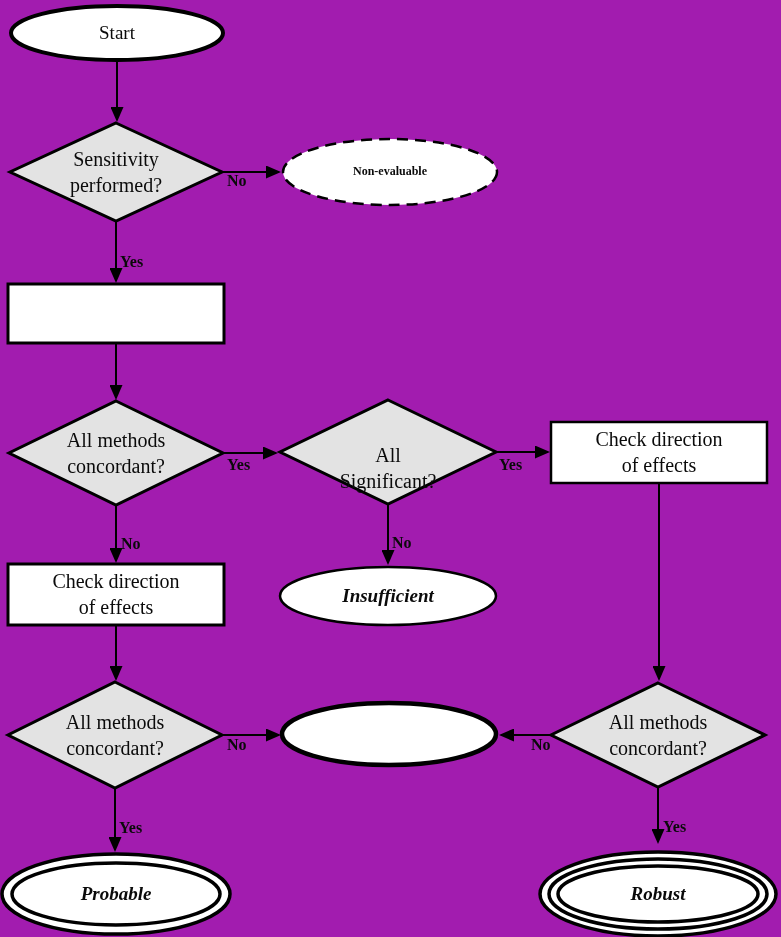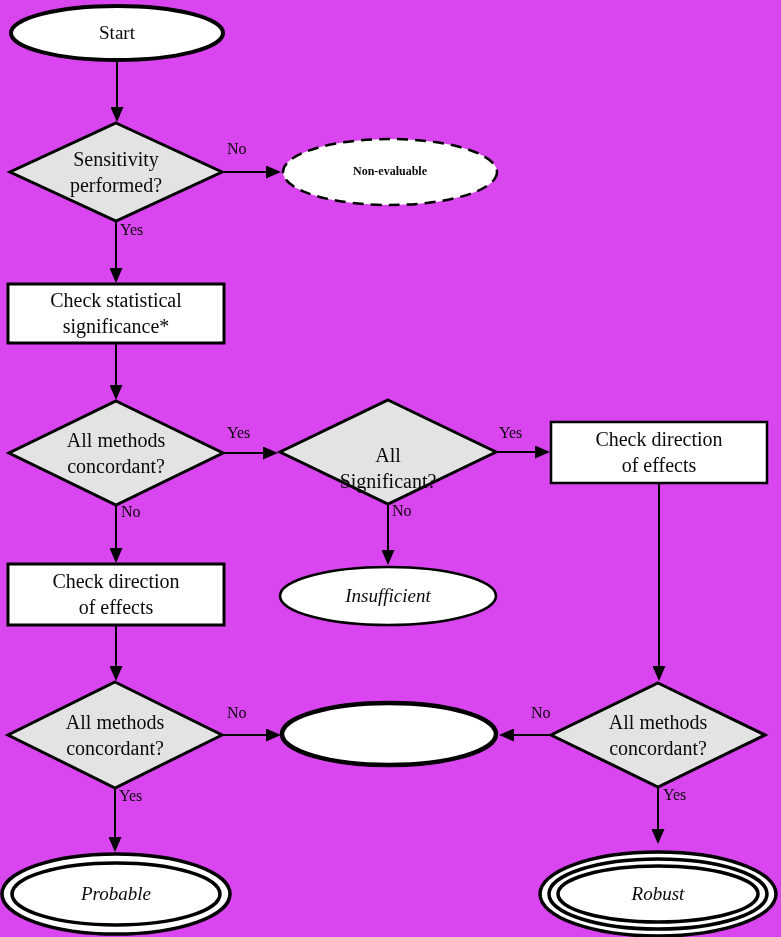--- a/index.html
+++ b/index.html
@@ -1,45 +1,46 @@
 <!DOCTYPE html>
 <html><head>
 <meta charset="utf-8">
 <style>
   html, body { margin: 0; padding: 0; background: #ffffff; }
   .canvas {
     position: relative;
     width: 781px;
     height: 937px;
-    background: #d946ef;
+    background: #a21caf;
     font-family: "Liberation Serif", serif;
     color: #0a0a0a;
     overflow: hidden;
   }
   .canvas > svg { position: absolute; left: 0; top: 0; }
   .lbl {
     position: absolute;
     display: flex;
     align-items: center;
     justify-content: center;
     text-align: center;
     white-space: pre-line;
     line-height: 1.3;
     pointer-events: none;
   }
   .node  { font-size: 20px; }
   .big   { font-size: 19px; }
   .oval  { font-size: 12px; font-weight: bold; }
-  .outcome { font-size: 19px; font-weight: normal; font-style: italic; }
+  .outcome { font-size: 19px; font-weight: bold; font-style: italic; }
   .edge {
     position: absolute;
-    font-weight: normal;
+    font-weight: bold;
     font-size: 16px;
     white-space: nowrap;
     pointer-events: none;
+    margin-top: 32px;
   }
 </style>
 </head>
 <body>
 
 <div class="canvas">
 
   <svg width="781" height="937" viewBox="0 0 781 937">
     <defs>
       <marker id="arrow" markerWidth="15" markerHeight="13" refX="13" refY="6.5" orient="auto" markerUnits="userSpaceOnUse">
@@ -97,22 +98,20 @@
       <ellipse cx="658" cy="894" rx="118" ry="42" fill="#ffffff" stroke="#000000" stroke-width="3.5"></ellipse>
       <ellipse cx="658" cy="894" rx="109" ry="35" fill="none" stroke="#000000" stroke-width="3.5"></ellipse>
       <ellipse cx="658" cy="894" rx="100" ry="28" fill="none" stroke="#000000" stroke-width="3.5"></ellipse>
     </g>
   </svg>
 
   <div class="lbl big" style="left:37px;  top:13px;  width:160px; height:40px;">Start</div>
   <div class="lbl node" style="left:41px;  top:147px; width:150px; height:50px;">Sensitivity
 performed?</div>
   <div class="lbl oval" style="left:300px; top:157px; width:180px; height:30px;">Non-evaluable</div>
-  <div class="lbl node" style="left:21px;  top:288px; width:190px; height:50px;">Check statistical
-significance*</div>
   <div class="lbl node" style="left:41px;  top:428px; width:150px; height:50px;">All methods
 concordant?</div>
   <div class="lbl node" style="left:318px; top:443px; width:140px; height:50px;">All
 Significant?</div>
   <div class="lbl node" style="left:564px; top:427px; width:190px; height:50px;">Check direction
 of effects</div>
   <div class="lbl outcome" style="left:298px; top:581px; width:180px; height:30px;">Insufficient</div>
   <div class="lbl node" style="left:21px;  top:569px; width:190px; height:50px;">Check direction
 of effects</div>
   <div class="lbl node" style="left:40px;  top:710px; width:150px; height:50px;">All methods

